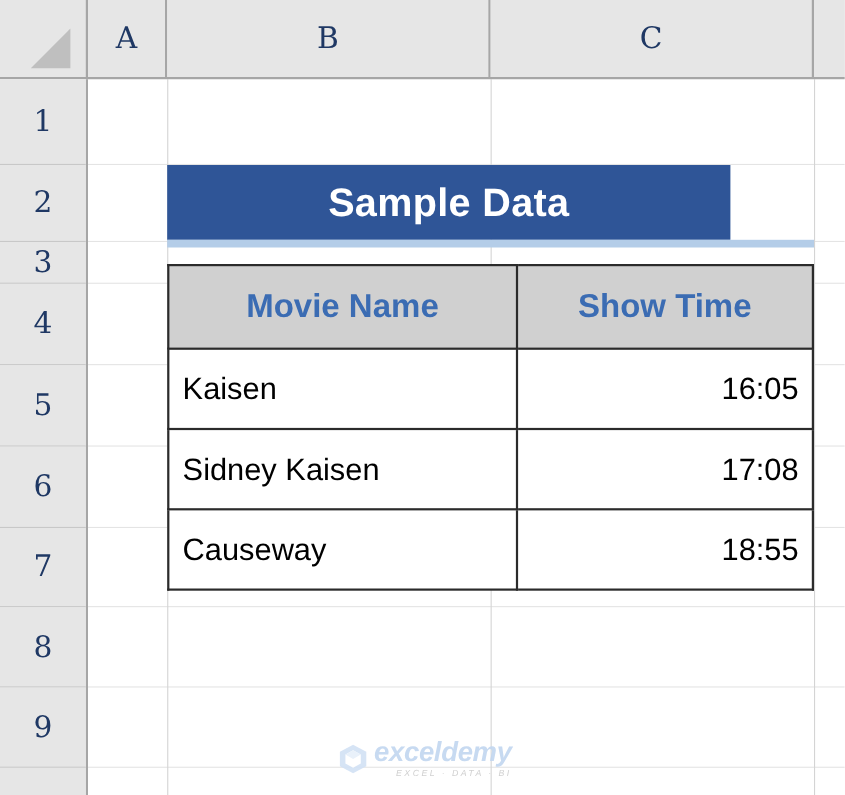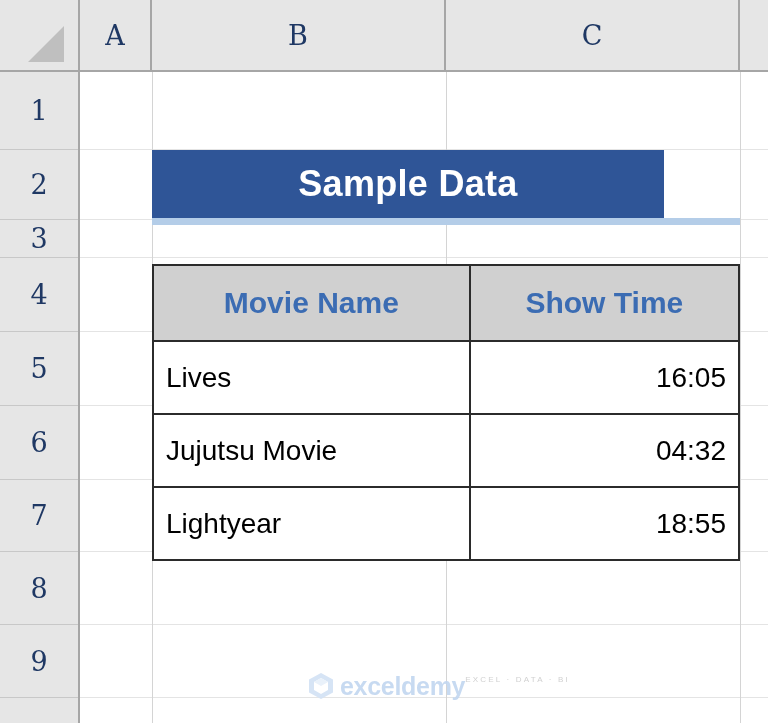--- a/index.html
+++ b/index.html
@@ -121,21 +121,21 @@
     top: 218px;
     width: 588px;
     height: 7px;
     background: #b4cde8;
   }
 
   
   .data-table {
     position: absolute;
     left: 152px;
-    top: 264px;
+    top: 240px;
     width: 588px;
     border-collapse: collapse;
     table-layout: fixed;
   }
   .data-table td {
     border: 2px solid #2b2b2b;
     height: 73px;
     padding: 0 12px;
     font-size: 28px;
     color: #000000;
@@ -161,21 +161,21 @@
     display: flex;
     align-items: center;
     gap: 6px;
     opacity: 0.92;
     pointer-events: none;
   }
   .wm-hex {
     width: 26px; height: 28px;
     position: relative;
   }
-  .wm-text-wrap { display: flex; flex-direction: row; line-height: 1; }
+  .wm-text-wrap { display: flex; flex-direction: column; line-height: 1; font-style: italic; }
   .wm-name {
     font-size: 25px;
     font-weight: bold;
     color: #c3d7f0;
     letter-spacing: -0.3px;
   }
   .wm-tag {
     font-size: 8px;
     color: #cdcdcd;
     letter-spacing: 2.2px;
@@ -207,29 +207,29 @@
   </div>
   <div class="title-underline"></div>
 
   <table class="data-table">
     <tbody>
       <tr>
         <td class="th-cell cell-movie">Movie Name</td>
         <td class="th-cell cell-time">Show Time</td>
       </tr>
       <tr>
-        <td class="cell-movie">Lives</td>
+        <td class="cell-movie">Kaisen</td>
         <td class="cell-time">16:05</td>
       </tr>
       <tr>
-        <td class="cell-movie">Jujutsu Movie</td>
-        <td class="cell-time">04:32</td>
-      </tr>
-      <tr>
-        <td class="cell-movie">Lightyear</td>
+        <td class="cell-movie">Sidney Kaisen</td>
+        <td class="cell-time">17:08</td>
+      </tr>
+      <tr>
+        <td class="cell-movie">Causeway</td>
         <td class="cell-time">18:55</td>
       </tr>
     </tbody>
   </table>
 
   <div class="watermark">
     <div class="wm-hex">
       <svg width="26" height="28" viewBox="0 0 26 28" aria-hidden="true">
         <polygon points="13,1 25,7.5 25,20.5 13,27 1,20.5 1,7.5" fill="#d3e2f5"></polygon>
         <polygon points="13,6 20,10 20,18 13,22 6,18 6,10" fill="#ffffff"></polygon>

